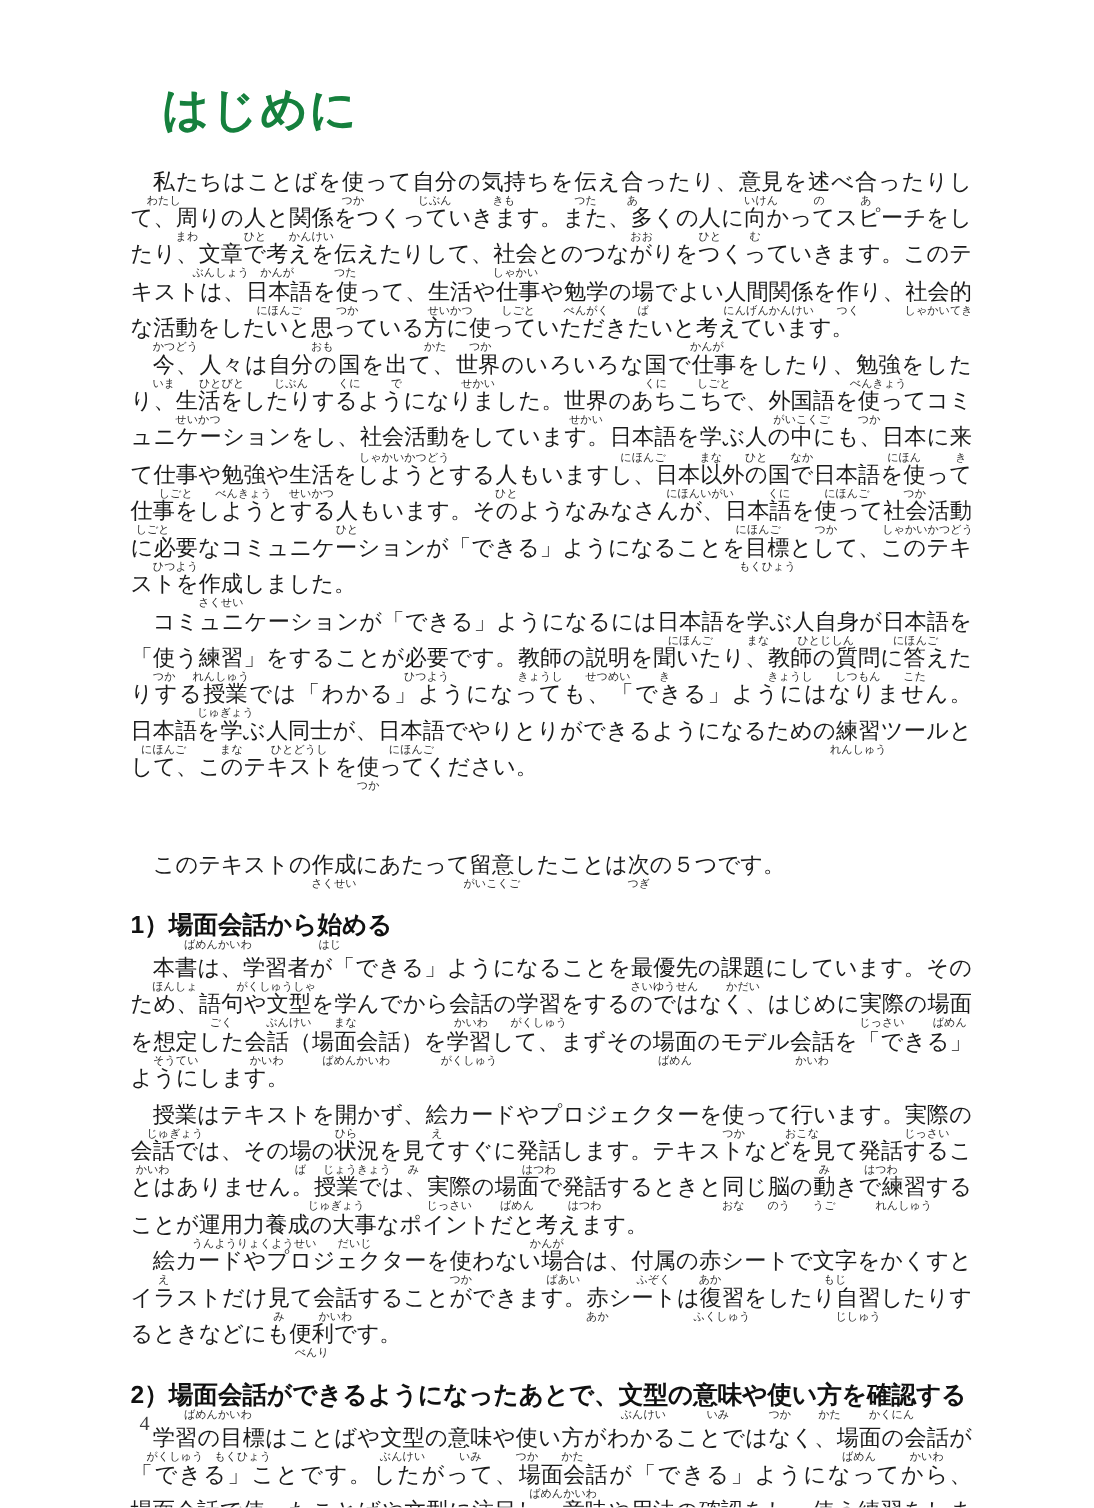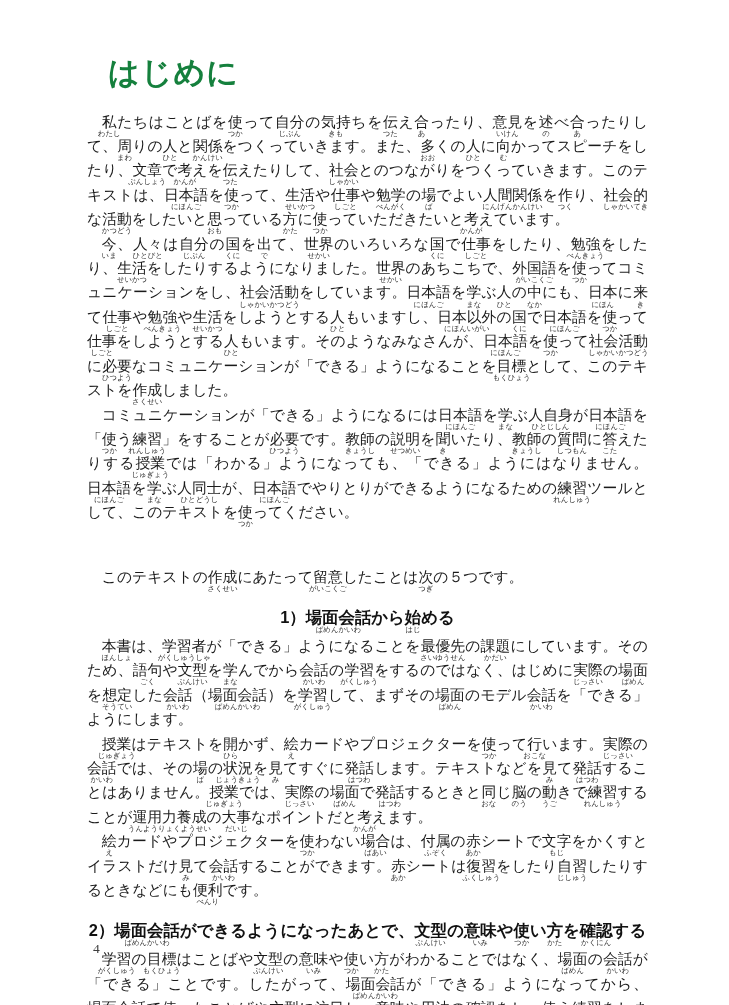--- a/index.html
+++ b/index.html
@@ -42,21 +42,21 @@
     margin-top: 40px;
   }
   .sec-heading {
     font-family: "Liberation Sans", sans-serif;
     font-size: 16.4px;
     font-weight: bold;
     color: #111;
     line-height: 25px;
     margin: 16px 0 4px 0;
     text-indent: 0;
-    text-align: center;
+    text-align: left;
   }
   
   .rb {
     display: inline-block;
     position: relative;
     text-indent: 0;
     line-height: 1.15;
     white-space: nowrap;
   }
   .rb-ruby {

